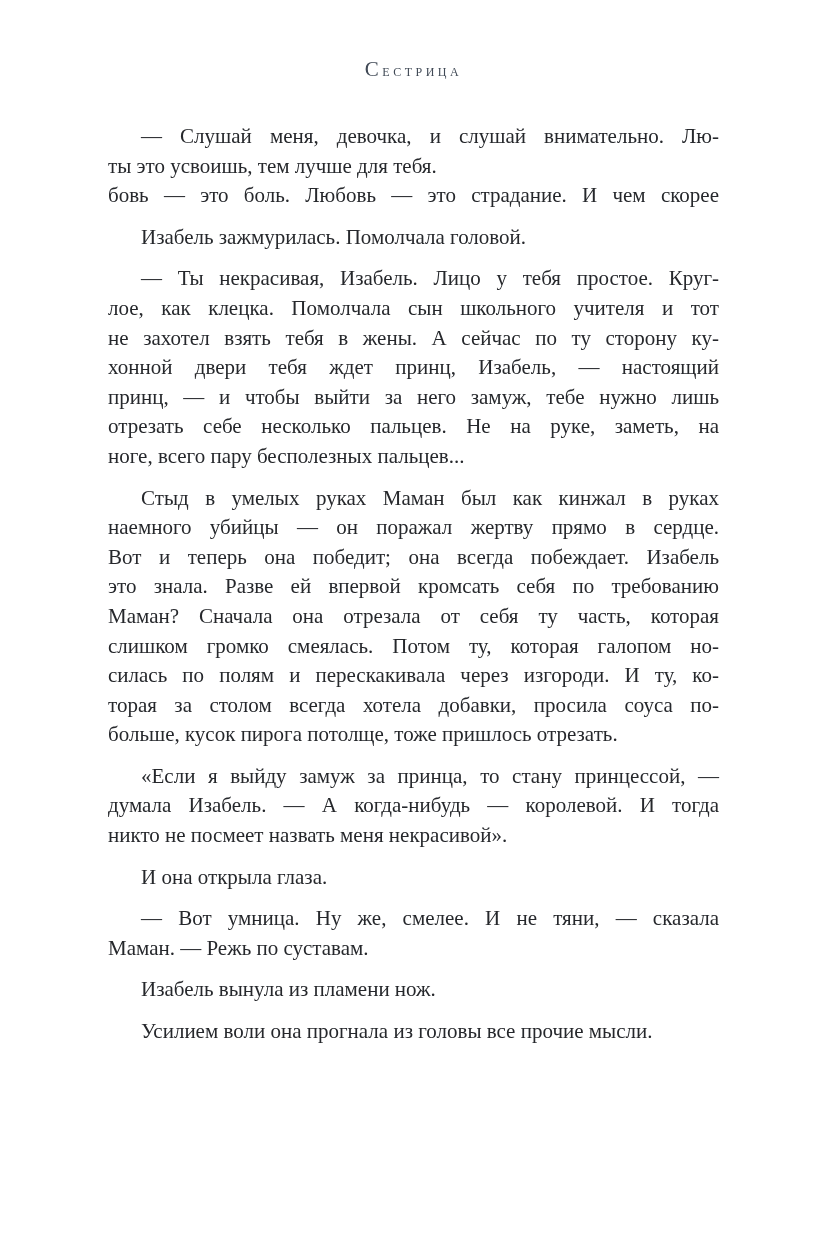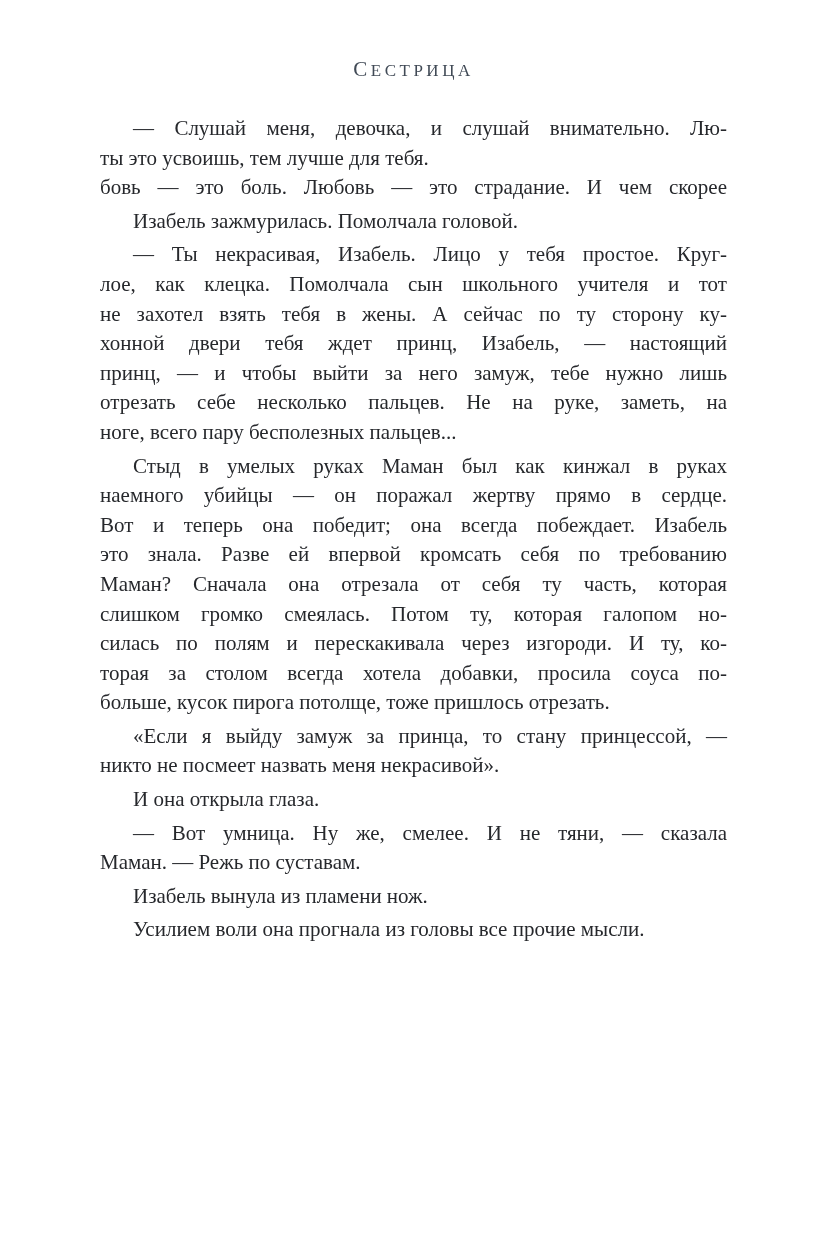--- a/index.html
+++ b/index.html
@@ -23,34 +23,34 @@
     text-align: center;
     color: #414a56;
     letter-spacing: 3.5px;
     line-height: 24px;
     user-select: none;
   }
   .running-head .head-initial {
     font-size: 21px;
   }
   .running-head .head-rest {
-    font-size: 17px;
+    font-size: 12px;
     text-transform: uppercase;
   }
   .text-block {
     position: absolute;
     left: 96px;
     top: 110px;
     width: 635px;
     color: #26282c;
     font-size: 21px;
     line-height: 29.6px;
   }
   .para {
-    margin: 4px;
+    margin: 12px;
     padding: 0;
   }
   .line {
     text-align: justify;
     text-align-last: justify;
   }
   .line.last {
     text-align-last: left;
   }
   .line.first {
@@ -88,20 +88,21 @@
         <div class="line">Вот и теперь она победит; она всегда побеждает. Изабель</div>
         <div class="line">это знала. Разве ей впервой кромсать себя по требованию</div>
         <div class="line">Маман? Сначала она отрезала от себя ту часть, которая</div>
         <div class="line">слишком громко смеялась. Потом ту, которая галопом но-</div>
         <div class="line">силась по полям и перескакивала через изгороди. И ту, ко-</div>
         <div class="line">торая за столом всегда хотела добавки, просила соуса по-</div>
         <div class="line last">больше, кусок пирога потолще, тоже пришлось отрезать.</div>
       </div>
       <div class="para">
         <div class="line first">«Если я выйду замуж за принца, то стану принцессой, —</div>
+        <div class="line">думала Изабель. — А когда-нибудь — королевой. И тогда</div>
         <div class="line last">никто не посмеет назвать меня некрасивой».</div>
       </div>
       <div class="para">
         <div class="line first last">И она открыла глаза.</div>
       </div>
       <div class="para">
         <div class="line first">—  Вот умница. Ну же, смелее. И не тяни, — сказала</div>
         <div class="line last">Маман. — Режь по суставам.</div>
       </div>
       <div class="para">

